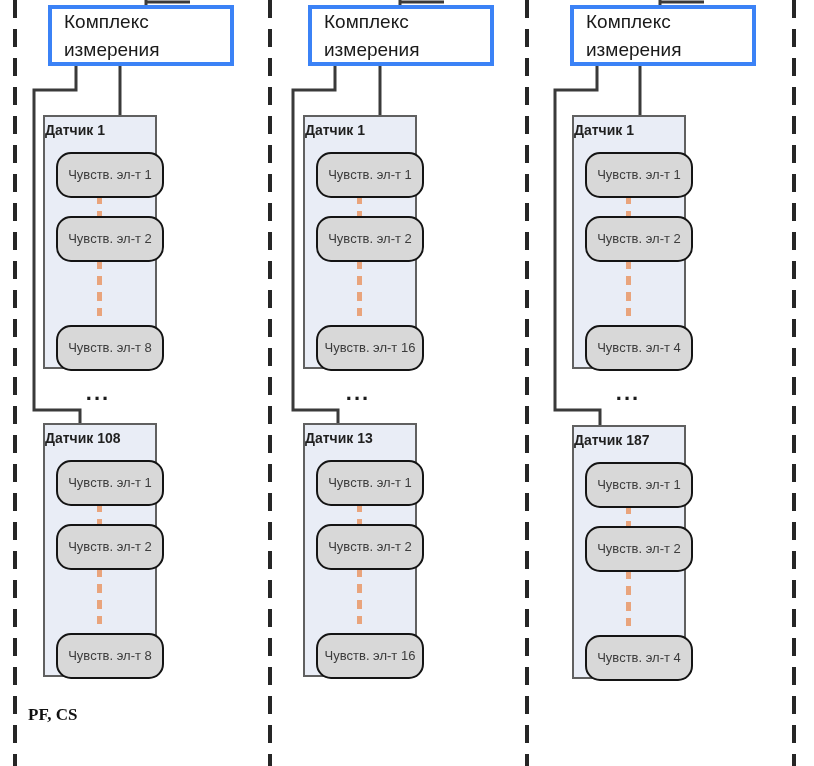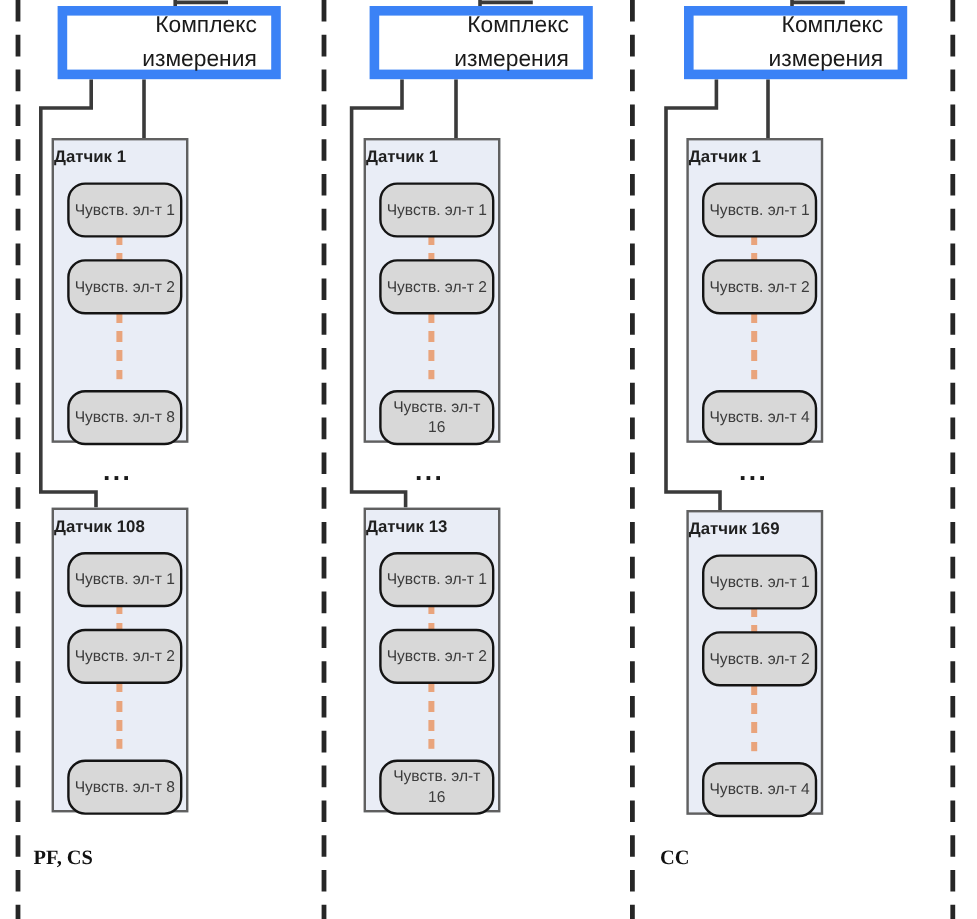--- a/index.html
+++ b/index.html
@@ -4,34 +4,34 @@
 <style>
   html,body{margin:0;padding:0;background:#ffffff;}
   .stage{
     position:relative;width:814px;height:766px;background:#ffffff;overflow:hidden;
     font-family:"Liberation Sans", sans-serif;
   }
   .wires{position:absolute;left:0;top:0;width:814px;height:766px;}
   .col{position:absolute;top:0;width:230px;height:766px;}
   .complex{
     position:absolute;left:20px;top:5px;width:186px;height:61px;box-sizing:border-box;
-    background:#ffffff;border:8px solid #3b82f6;
-    display:flex;align-items:center;justify-content:center;text-align:right;
+    background:#ffffff;border:4px solid #3b82f6;
+    display:flex;align-items:center;justify-content:center;text-align:left;
     font-size:19px;line-height:1.45;color:#1a1a1a;padding:0 12px;
   }
   .sensor{
     position:absolute;left:15px;width:114px;height:254px;box-sizing:border-box;
     background:#e9edf6;border:2px solid #606060;
   }
   .sensor-title{
     position:absolute;top:5px;left:0;width:100%;text-align:left;
     font-weight:bold;font-size:14px;color:#1f1f1f;
   }
   .el{
-    position:absolute;left:11px;width:96px;height:46px;box-sizing:border-box;
+    position:absolute;left:11px;width:108px;height:46px;box-sizing:border-box;
     background:#d8d8d8;border:2.5px solid #141414;border-radius:15px;
     display:flex;align-items:center;justify-content:center;text-align:center;
     font-size:13px;line-height:1.3;color:#3c3c3c;padding:0 2px;z-index:2;
   }
   .el1{top:35px}.el2{top:99px}.el3{top:208px}
   .chain{
     position:absolute;left:52px;width:5px;z-index:1;
     background:repeating-linear-gradient(180deg,#e9a47c 0 9px,rgba(0,0,0,0) 9px 16px);
   }
   .chain1{top:78px;height:24px}
@@ -147,24 +147,23 @@
       <div class="chain chain1"></div>
       <div class="chain chain2"></div>
       <div class="el el1">Чувств. эл-т 1</div>
       <div class="el el2">Чувств. эл-т 2</div>
       <div class="el el3">Чувств. эл-т 4</div>
     </div>
 
     <div class="dots" style="left:8px">...</div>
 
     <div class="sensor s2" style="left:22px;top:425px">
-      <div class="sensor-title">Датчик 169</div>
+      <div class="sensor-title">Датчик 187</div>
       <div class="chain chain1"></div>
       <div class="chain chain2"></div>
       <div class="el el1">Чувств. эл-т 1</div>
       <div class="el el2">Чувств. эл-т 2</div>
       <div class="el el3">Чувств. эл-т 4</div>
     </div>
 
-    <div class="zone-label">CC</div>
   </div>
 
 </div>
 
 </body></html>

